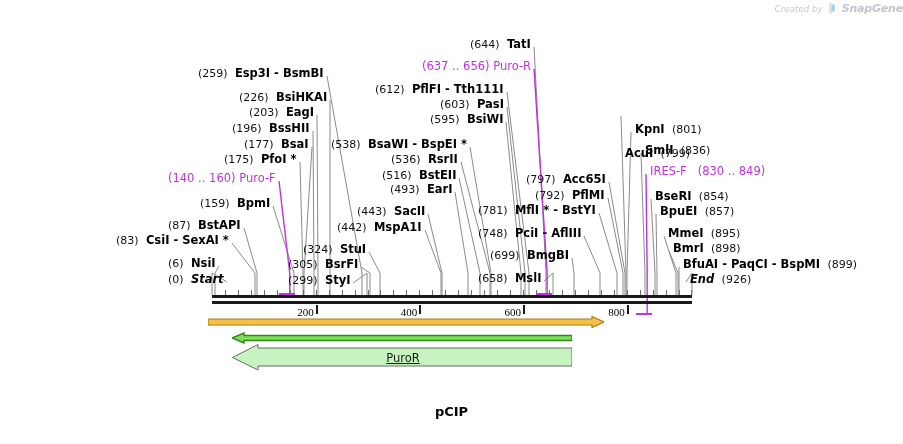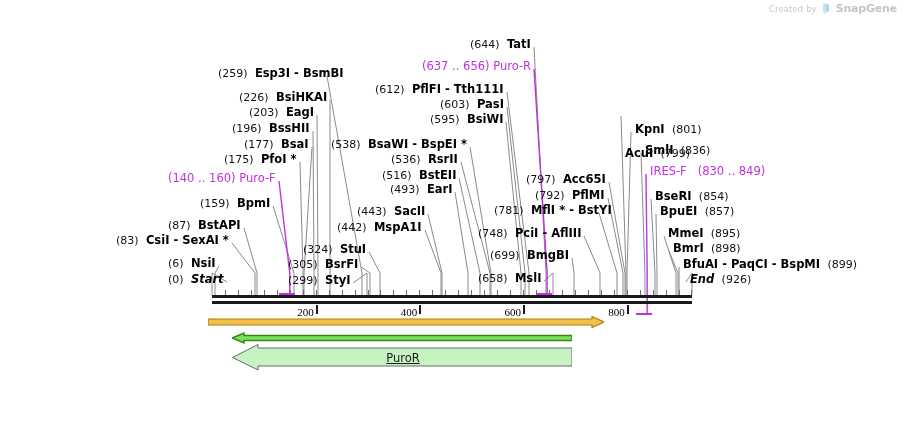--- a/index.html
+++ b/index.html
@@ -5,23 +5,24 @@
   html,body{margin:0;padding:0;}
   body{
     width:903px;height:444px;background:#ffffff;
     font-family:"DejaVu Sans","Liberation Sans",sans-serif;
     overflow:hidden;position:relative;
   }
   #map{position:absolute;left:0;top:0;width:903px;height:444px;}
 
   
   .watermark{
-    position:absolute;right:6px;top:2px;display:flex;align-items:center;
+    position:absolute;right:0;top:2px;display:flex;align-items:center;
     gap:6px;font-size:8.5px;color:#c9c9cf;letter-spacing:.1px;
     font-family:"DejaVu Sans","Liberation Sans",sans-serif;
+    font-style:italic;
   }
   .watermark .sg-name{font-size:11px;color:#c4c4cc;font-weight:600;letter-spacing:-.2px;}
   .sg-logo{display:inline-block;width:7px;height:11px;position:relative;}
   .sg-logo:before{content:"";position:absolute;left:0;top:0;width:3px;height:11px;
     background:#cfe3ee;border-radius:1px 1px 0 3px;}
   .sg-logo:after{content:"";position:absolute;left:3.6px;top:1px;width:3px;height:8px;
     background:#a9d4ea;border-radius:1px 2px 2px 1px;}
 
   
   .lbl{
@@ -151,21 +152,21 @@
       <line x1="692" y1="273" x2="692" y2="295" stroke="#8a8a8a" stroke-width="1"></line>
       <line x1="279" y1="181" x2="289.75377969762417" y2="273" stroke="#c031df" stroke-width="1.4"></line>
       <line x1="289.75377969762417" y1="273" x2="289.75377969762417" y2="295" stroke="#c031df" stroke-width="1.4"></line>
       <line x1="534" y1="69" x2="547.1187904967603" y2="273" stroke="#c031df" stroke-width="1.4"></line>
       <line x1="547.1187904967603" y1="273" x2="547.1187904967603" y2="295" stroke="#c031df" stroke-width="1.4"></line>
       <line x1="646" y1="174" x2="647.1619870410367" y2="273" stroke="#c031df" stroke-width="1.4"></line>
       <line x1="647.1619870410367" y1="273" x2="647.1619870410367" y2="314" stroke="#c031df" stroke-width="1.4"></line>
     </svg>
 
   <div id="label-layer">
-      <div class="lbl" style="left: 198px; top: 65px; margin-left: 20px;"><span class="pos">(259)</span>&nbsp;&nbsp;<span class="enz">Esp3I  -  BsmBI</span></div>
+      <div class="lbl" style="left: 198px; top: 65px;"><span class="pos">(259)</span>&nbsp;&nbsp;<span class="enz">Esp3I  -  BsmBI</span></div>
       <div class="lbl" style="left: 239px; top: 89px;"><span class="pos">(226)</span>&nbsp;&nbsp;<span class="enz">BsiHKAI</span></div>
       <div class="lbl" style="left: 249px; top: 104px;"><span class="pos">(203)</span>&nbsp;&nbsp;<span class="enz">EagI</span></div>
       <div class="lbl" style="left: 232px; top: 120px;"><span class="pos">(196)</span>&nbsp;&nbsp;<span class="enz">BssHII</span></div>
       <div class="lbl" style="left: 244px; top: 136px;"><span class="pos">(177)</span>&nbsp;&nbsp;<span class="enz">BsaI</span></div>
       <div class="lbl" style="left: 224px; top: 151px;"><span class="pos">(175)</span>&nbsp;&nbsp;<span class="enz">PfoI *</span></div>
       <div class="lbl" style="left: 200px; top: 195px;"><span class="pos">(159)</span>&nbsp;&nbsp;<span class="enz">BpmI</span></div>
       <div class="lbl" style="left: 168px; top: 217px;"><span class="pos">(87)</span>&nbsp;&nbsp;<span class="enz">BstAPI</span></div>
       <div class="lbl" style="left: 116px; top: 232px;"><span class="pos">(83)</span>&nbsp;&nbsp;<span class="enz">CsiI  -  SexAI *</span></div>
       <div class="lbl" style="left: 168px; top: 255px;"><span class="pos">(6)</span>&nbsp;&nbsp;<span class="enz">NsiI</span></div>
       <div class="lbl italic" style="left: 168px; top: 271px;"><span class="pos">(0)</span>&nbsp;&nbsp;<span class="enz">Start</span></div>
@@ -177,21 +178,21 @@
       <div class="lbl" style="left: 337px; top: 219px;"><span class="pos">(442)</span>&nbsp;&nbsp;<span class="enz">MspA1I</span></div>
       <div class="lbl" style="left: 303px; top: 241px;"><span class="pos">(324)</span>&nbsp;&nbsp;<span class="enz">StuI</span></div>
       <div class="lbl" style="left: 288px; top: 256px;"><span class="pos">(305)</span>&nbsp;&nbsp;<span class="enz">BsrFI</span></div>
       <div class="lbl" style="left: 288px; top: 272px;"><span class="pos">(299)</span>&nbsp;&nbsp;<span class="enz">StyI</span></div>
       <div class="lbl" style="left: 470px; top: 36px;"><span class="pos">(644)</span>&nbsp;&nbsp;<span class="enz">TatI</span></div>
       <div class="lbl" style="left: 375px; top: 81px;"><span class="pos">(612)</span>&nbsp;&nbsp;<span class="enz">PflFI  -  Tth111I</span></div>
       <div class="lbl" style="left: 440px; top: 96px;"><span class="pos">(603)</span>&nbsp;&nbsp;<span class="enz">PasI</span></div>
       <div class="lbl" style="left: 430px; top: 111px;"><span class="pos">(595)</span>&nbsp;&nbsp;<span class="enz">BsiWI</span></div>
       <div class="lbl" style="left: 526px; top: 171px;"><span class="pos">(797)</span>&nbsp;&nbsp;<span class="enz">Acc65I</span></div>
       <div class="lbl" style="left: 535px; top: 187px;"><span class="pos">(792)</span>&nbsp;&nbsp;<span class="enz">PflMI</span></div>
-      <div class="lbl" style="left: 478px; top: 202px; margin-left: 16px;"><span class="pos">(781)</span>&nbsp;&nbsp;<span class="enz">MflI *  -  BstYI</span></div>
+      <div class="lbl" style="left: 478px; top: 202px;"><span class="pos">(781)</span>&nbsp;&nbsp;<span class="enz">MflI *  -  BstYI</span></div>
       <div class="lbl" style="left: 478px; top: 225px;"><span class="pos">(748)</span>&nbsp;&nbsp;<span class="enz">PciI  -  AflIII</span></div>
       <div class="lbl" style="left: 490px; top: 247px;"><span class="pos">(699)</span>&nbsp;&nbsp;<span class="enz">BmgBI</span></div>
       <div class="lbl" style="left: 478px; top: 270px;"><span class="pos">(658)</span>&nbsp;&nbsp;<span class="enz">MslI</span></div>
       <div class="lbl" style="left: 625px; top: 105px; margin-top: 40px;"><span class="enz">AcuI</span>&nbsp;&nbsp;<span class="pos">(799)</span></div>
       <div class="lbl" style="left: 635px; top: 121px;"><span class="enz">KpnI</span>&nbsp;&nbsp;<span class="pos">(801)</span></div>
       <div class="lbl" style="left: 645px; top: 142px;"><span class="enz">SmlI</span>&nbsp;&nbsp;<span class="pos">(836)</span></div>
       <div class="lbl" style="left: 655px; top: 188px;"><span class="enz">BseRI</span>&nbsp;&nbsp;<span class="pos">(854)</span></div>
       <div class="lbl" style="left: 660px; top: 203px;"><span class="enz">BpuEI</span>&nbsp;&nbsp;<span class="pos">(857)</span></div>
       <div class="lbl" style="left: 668px; top: 225px;"><span class="enz">MmeI</span>&nbsp;&nbsp;<span class="pos">(895)</span></div>
       <div class="lbl" style="left: 673px; top: 240px;"><span class="enz">BmrI</span>&nbsp;&nbsp;<span class="pos">(898)</span></div>
@@ -274,15 +275,16 @@
   </svg>
 
   <svg class="puro-box" style="left:232px;top:344px;width:340px;height:28px;">
     <g id="purobox-g">
         <polygon points="340,4 26,4 26,0.5 0.5,13.5 26,26 26,22 340,22" fill="#c6f3c0" stroke="#6a6a6a" stroke-width="1"></polygon>
       </g>
   </svg>
   <div class="puro-label" style="left:248px;top:351px;width:310px;text-decoration:underline;">PuroR</div>
 
   <div class="title-block" style="top:404px;">
+    <div class="plasmid-name">pCIP</div>
   </div>
 
 </div>
 
 </body></html>

